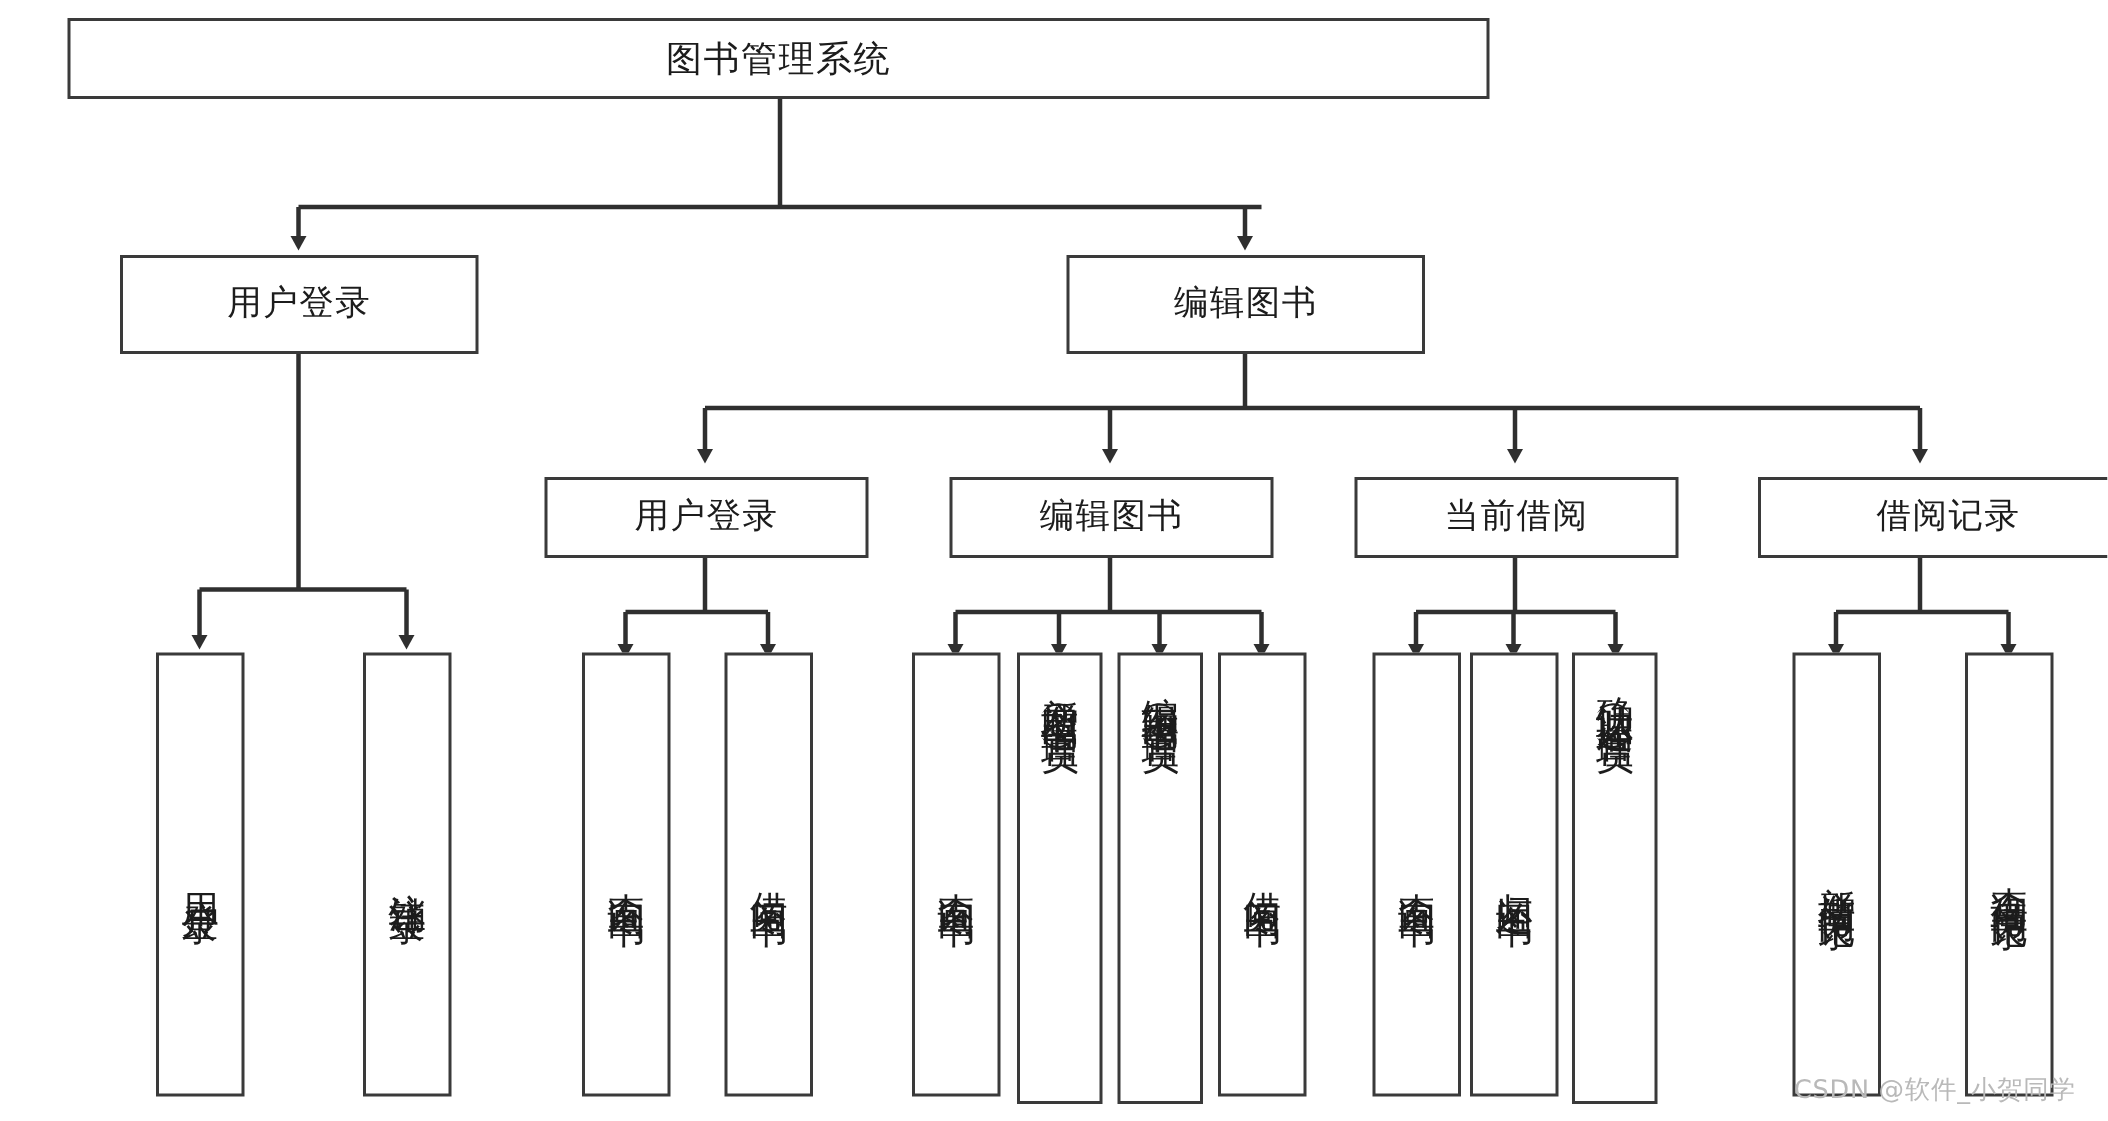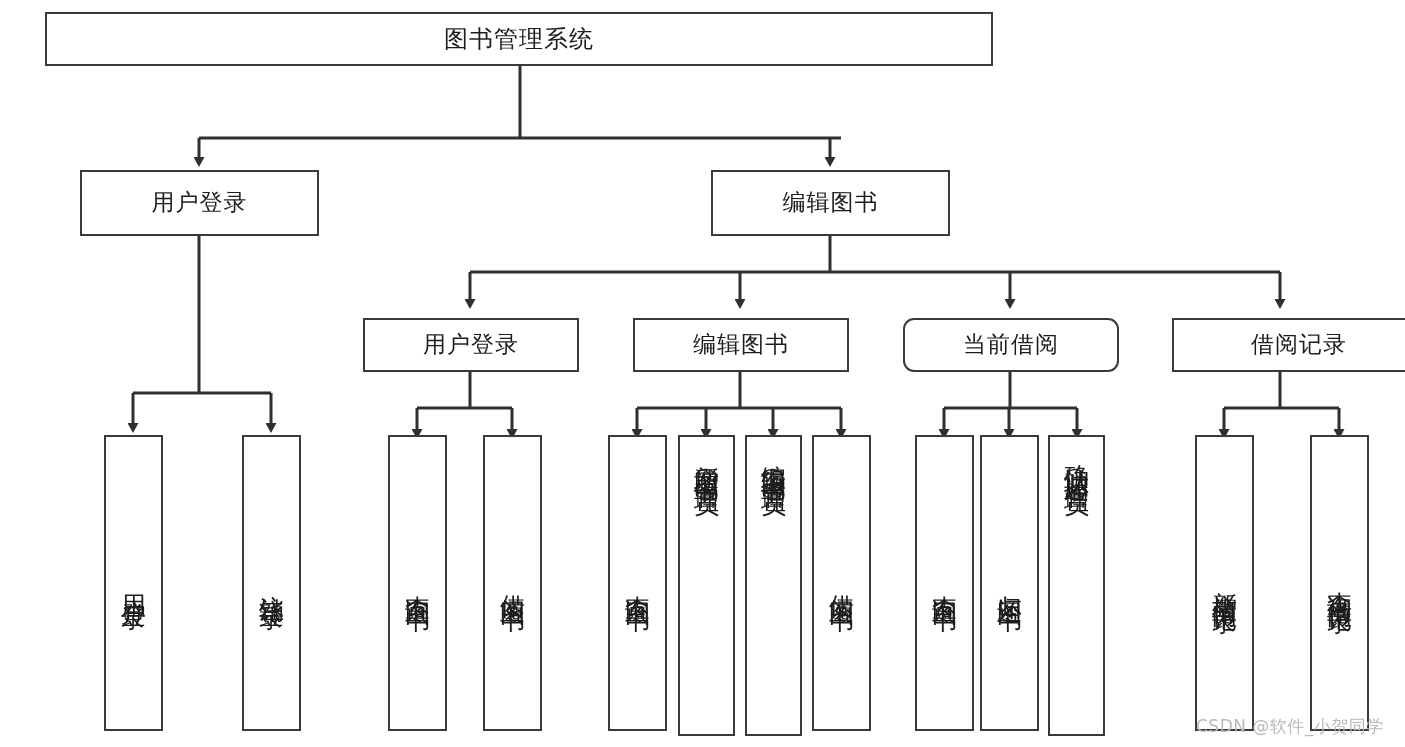--- a/index.html
+++ b/index.html
@@ -141,21 +141,21 @@
   <div class="node horiz" style="left:711px;top:170px;width:239px;height:66px;">
     <span class="lbl">编辑图书</span>
   </div>
 
   <div class="node horiz" style="left:363px;top:318px;width:216px;height:54px;">
     <span class="lbl">用户登录</span>
   </div>
   <div class="node horiz" style="left:633px;top:318px;width:216px;height:54px;">
     <span class="lbl">编辑图书</span>
   </div>
-  <div class="node horiz" style="left:903px;top:318px;width:216px;height:54px;border-radius:11px;">
+  <div class="node horiz" style="left:903px;top:318px;width:216px;height:54px;">
     <span class="lbl">当前借阅</span>
   </div>
   <div class="node horiz" style="left:1172px;top:318px;width:254px;height:54px;">
     <span class="lbl">借阅记录</span>
   </div>
 
   <div class="node vert centered" style="left:104px;top:435px;width:59px;height:296px;">
     <span class="lbl">用户登录</span>
   </div>
   <div class="node vert centered" style="left:242px;top:435px;width:59px;height:296px;">

